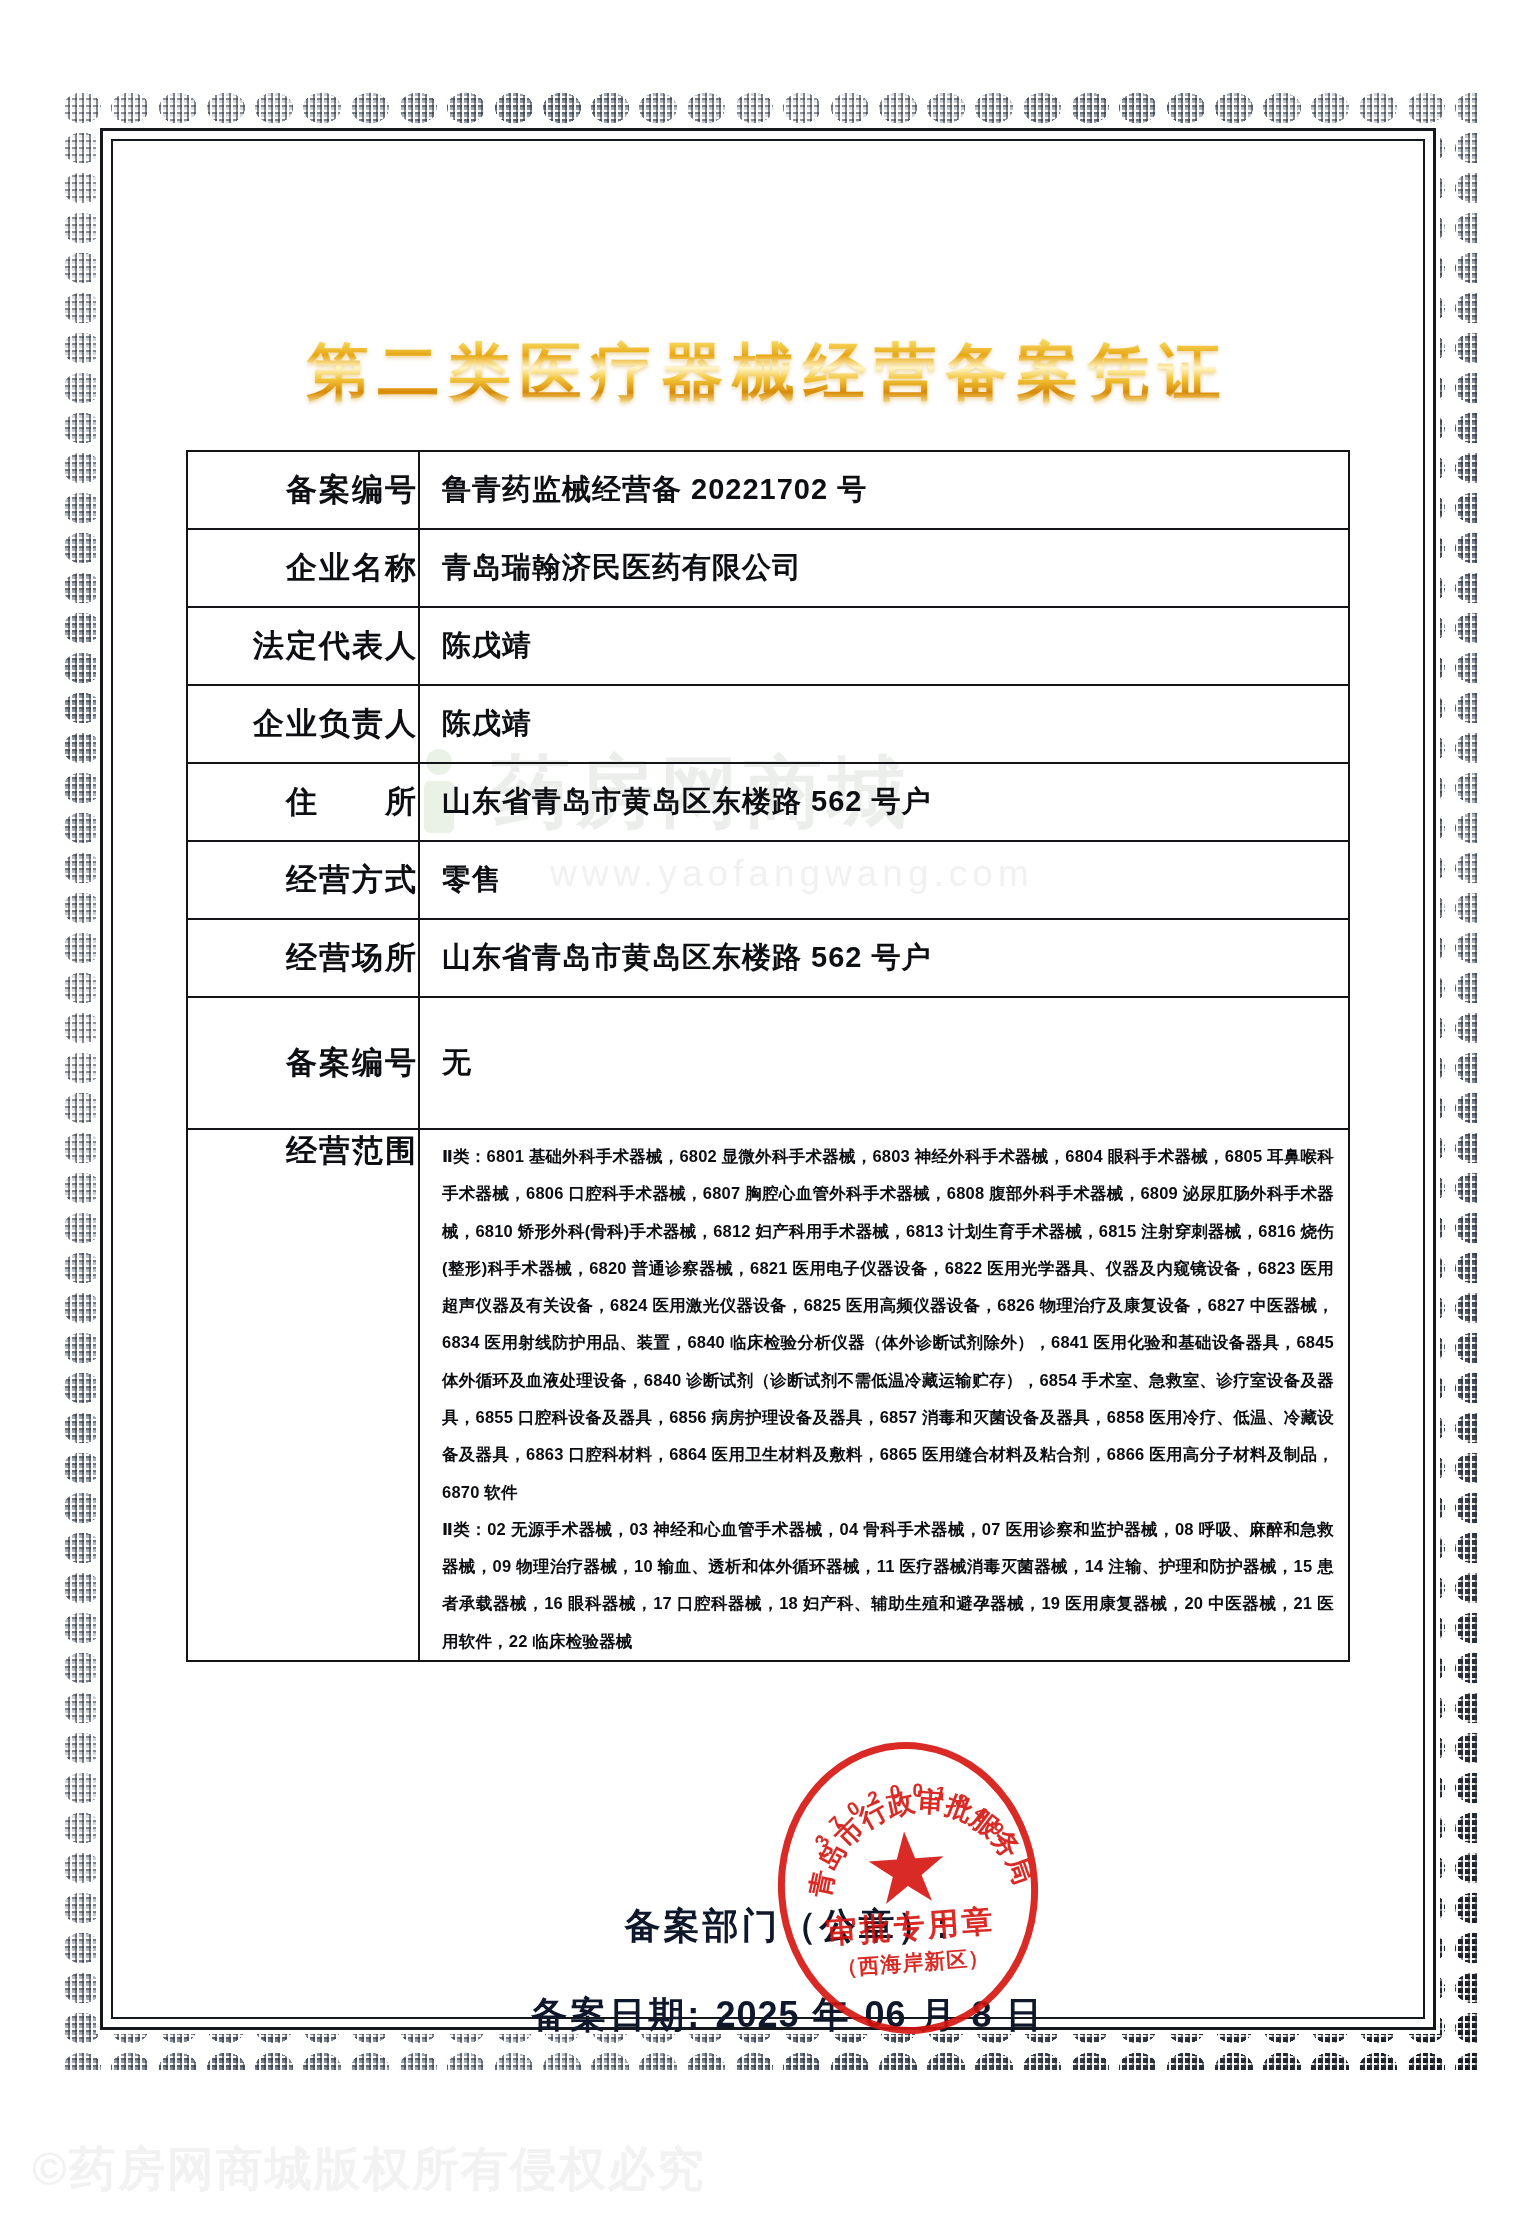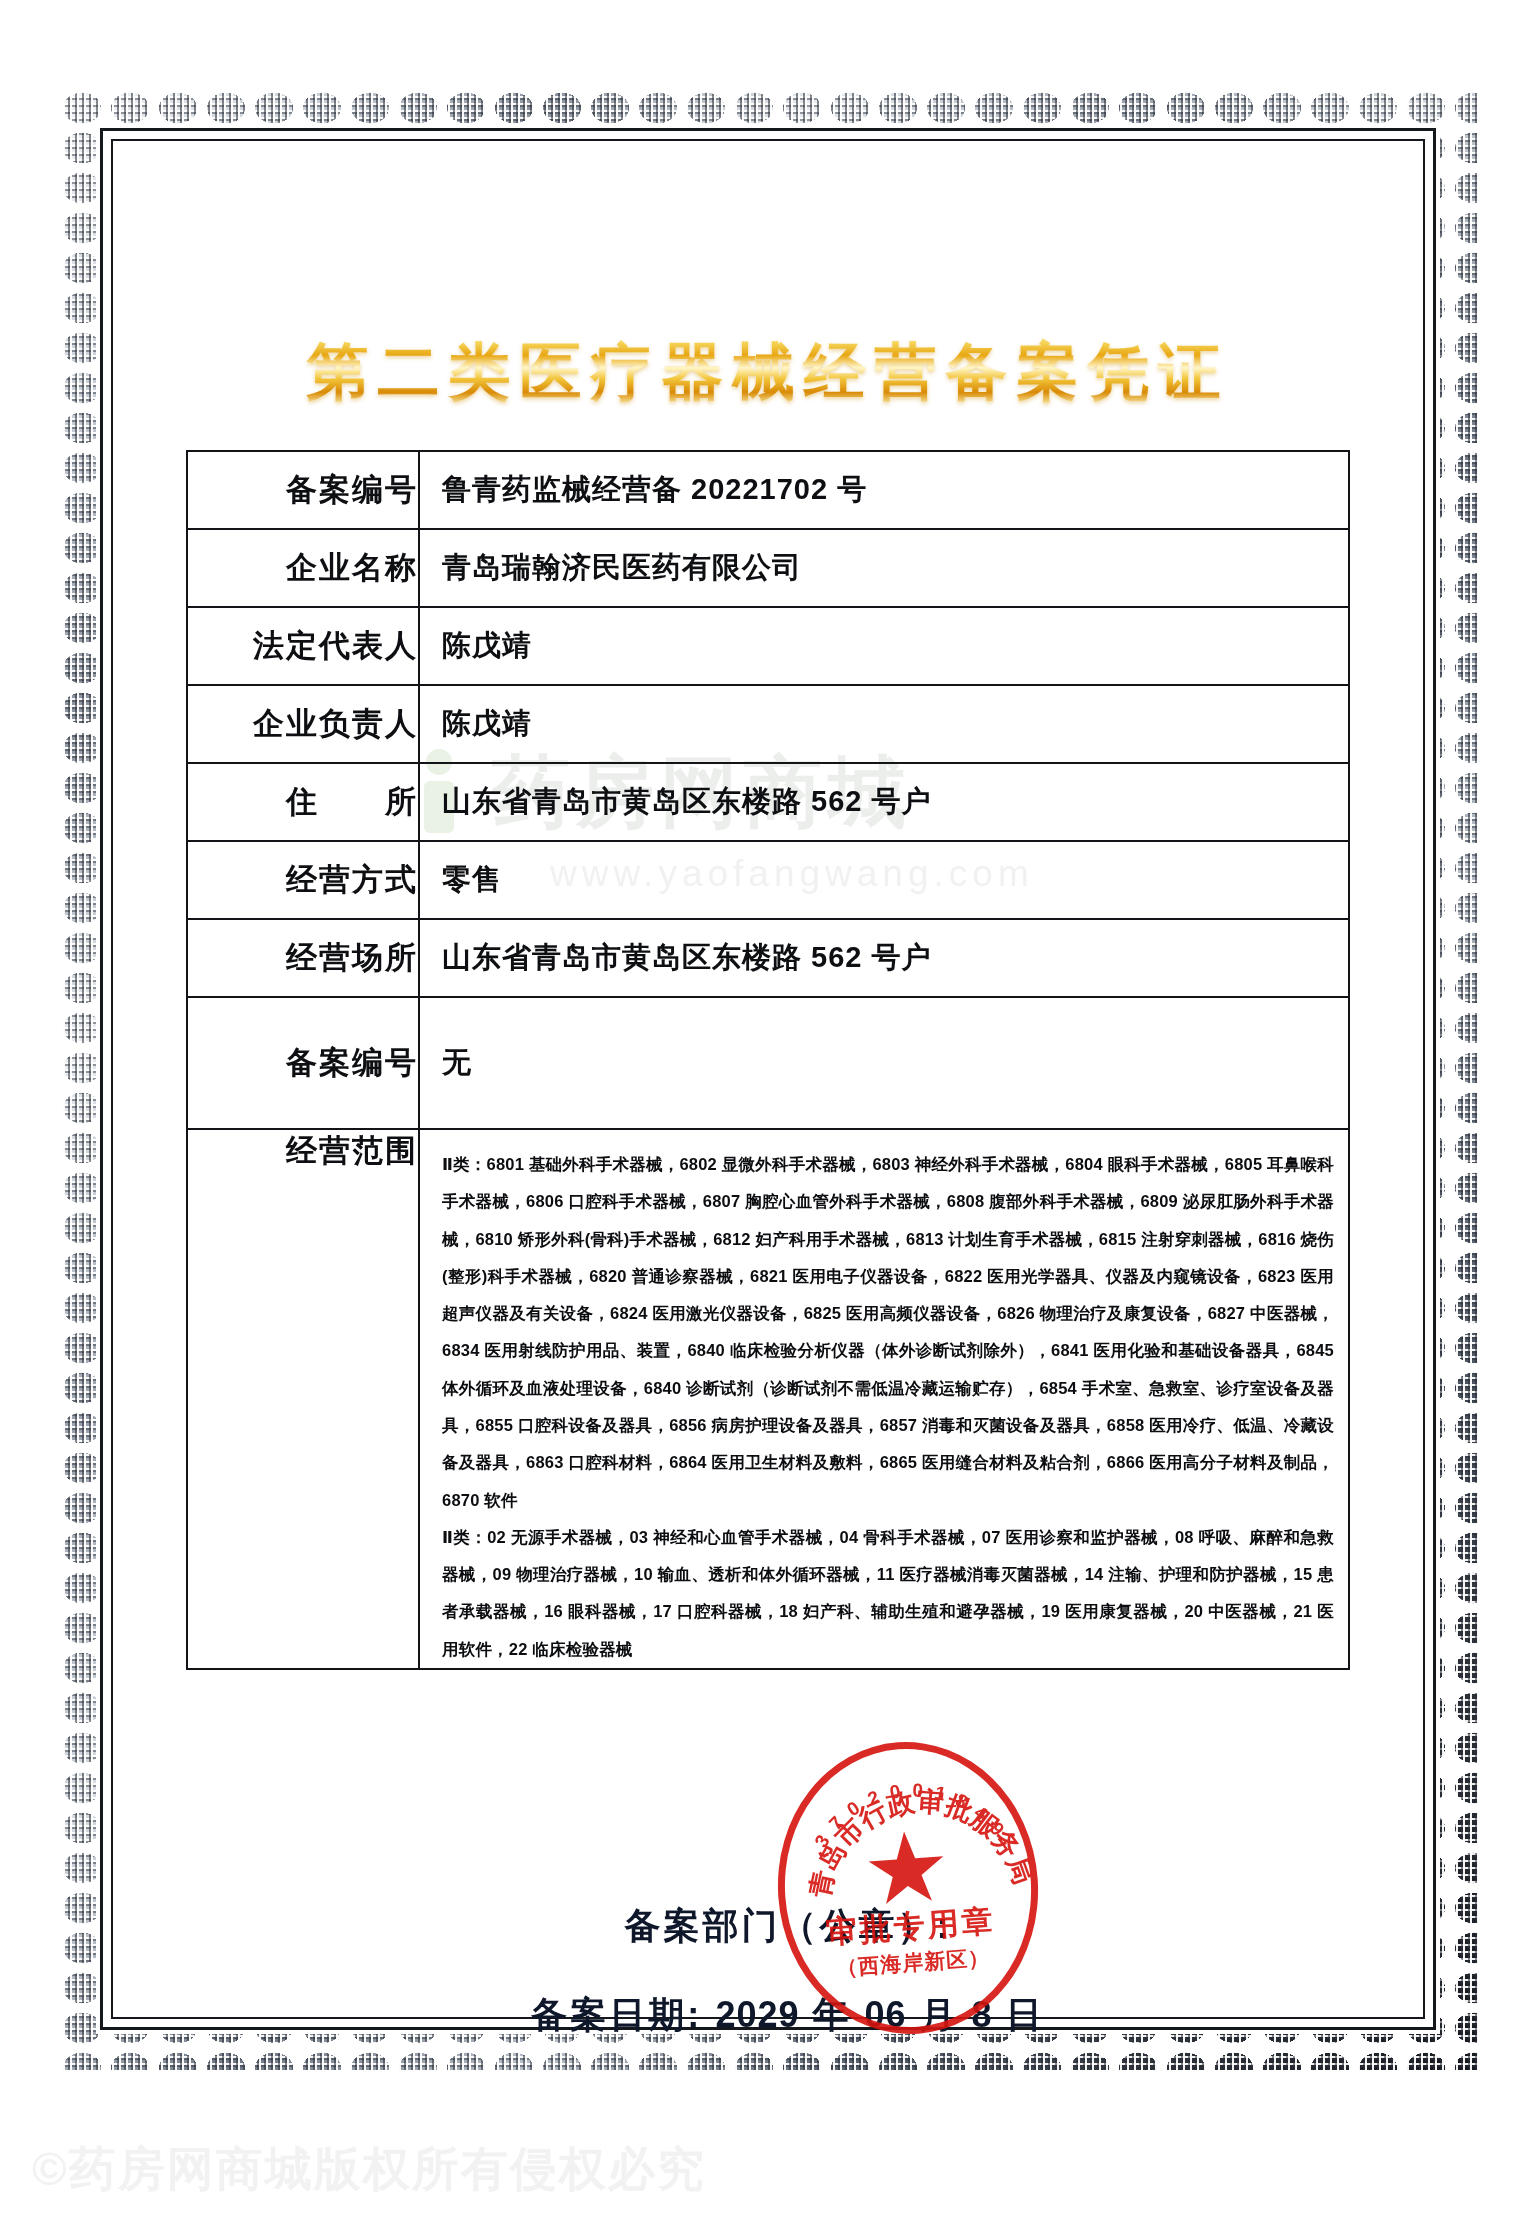--- a/index.html
+++ b/index.html
@@ -190,21 +190,21 @@
     font-size: 29px;
     font-weight: 600;
     letter-spacing: 1px;
     color: #0d0f12;
     font-family: "Liberation Sans", "DejaVu Sans", sans-serif;
   }
   #cert-table tr.r-std td { height: 78px; }
   #cert-table tr.r-tall td { height: 132px; }
   #cert-table tr.r-scope td { height: 508px; vertical-align: top; }
   #cert-table tr.r-scope td.lbl { vertical-align: top; }
-  #cert-table tr.r-scope td.val { padding-top: 16px; padding-right: 14px; }
+  #cert-table tr.r-scope td.val { padding-top: 8px; padding-right: 14px; }
 
   .scope-body {
     font-family: "Liberation Sans", "DejaVu Sans", sans-serif;
     font-size: 16.5px;
     font-weight: 700;
     line-height: 2.26;
     letter-spacing: 0.2px;
     color: #0b0d10;
     text-align: justify;
     text-justify: inter-character;
@@ -382,21 +382,21 @@
           </div>
         </td>
       </tr>
     </tbody>
   </table>
 
   <div id="footer-block">
     <div id="dept-line">备案部门（公章）:</div>
     <div id="date-line">
       <span>备案日期:</span>
-      <span class="dnum">2029</span>
+      <span class="dnum">2025</span>
       <span>年</span>
       <span class="dnum">06</span>
       <span>月</span>
       <span class="dnum">8</span>
       <span>日</span>
     </div>
   </div>
 
   <div id="official-seal">
     <div class="ring"></div>

